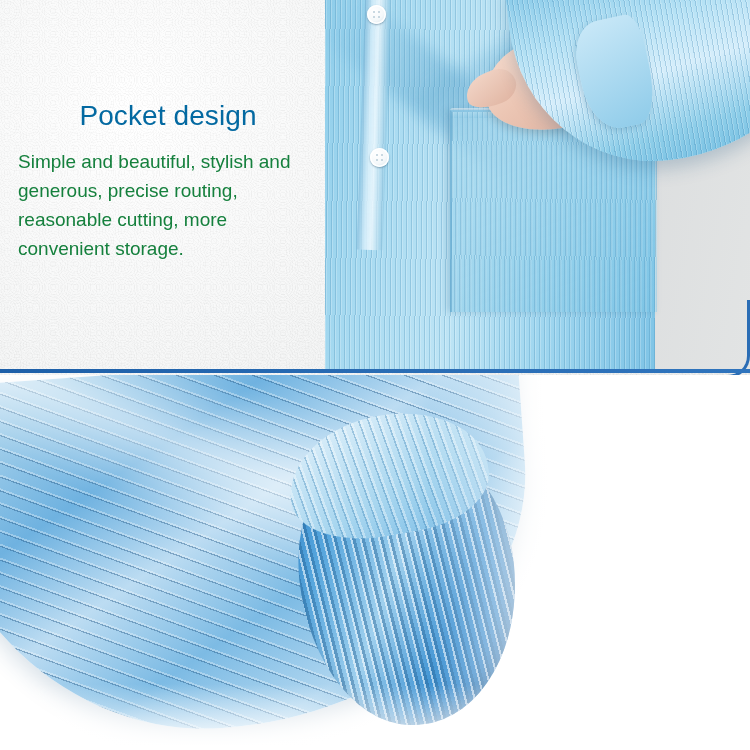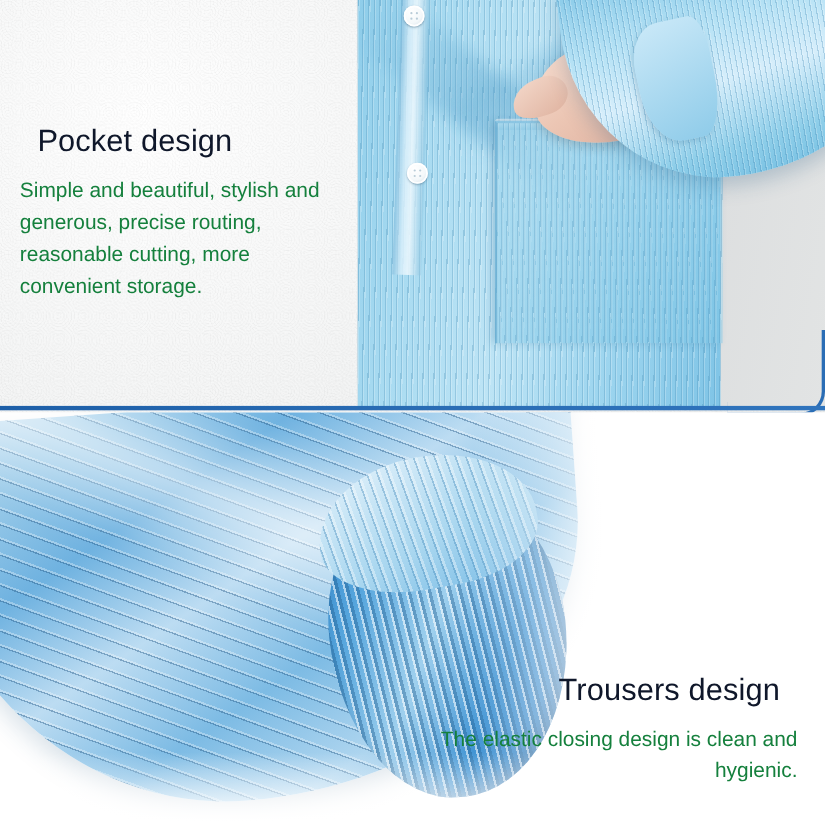--- a/index.html
+++ b/index.html
@@ -226,22 +226,22 @@
   .leg-fade-b{
     position:absolute;left:0;bottom:-4px;width:560px;height:70px;
     background:linear-gradient(0deg,#ffffff 10%,rgba(255,255,255,0) 100%);
   }
 
   
   .copy-top{position:absolute;left:18px;top:96px;width:300px;z-index:6;}
   .copy-bottom{position:absolute;right:25px;top:595px;width:330px;text-align:right;z-index:6;}
 
   .headline{
-    font-size:28px;font-weight:400;color:#0f172a;line-height:1.15;
-    letter-spacing:.1px;margin:16px;
+    font-size:28px;font-weight:400;color:#0369a1;line-height:1.15;
+    letter-spacing:.1px;margin:4px;text-align:center;
   }
   .body-copy{
     font-size:19px;font-weight:400;color:#15803d;line-height:1.52;
     margin:16px 0 0 0;
   }
   .copy-bottom .body-copy{margin-top:14px;line-height:1.45;}
 </style>
 </head>
 <body>
 
@@ -291,18 +291,14 @@
 
   <section class="panel-bottom">
     <div class="leg"></div>
     <div class="leg-sheen"></div>
     <div class="elastic"></div>
     <div class="elastic-lip"></div>
     <div class="leg-fade"></div>
     <div class="leg-fade-b"></div>
   </section>
 
-  <div class="copy-bottom">
-    <h2 class="headline">Trousers design</h2>
-    <p class="body-copy">The elastic closing design is clean and hygienic.</p>
-  </div>
 
 </div>
 
 </body></html>

